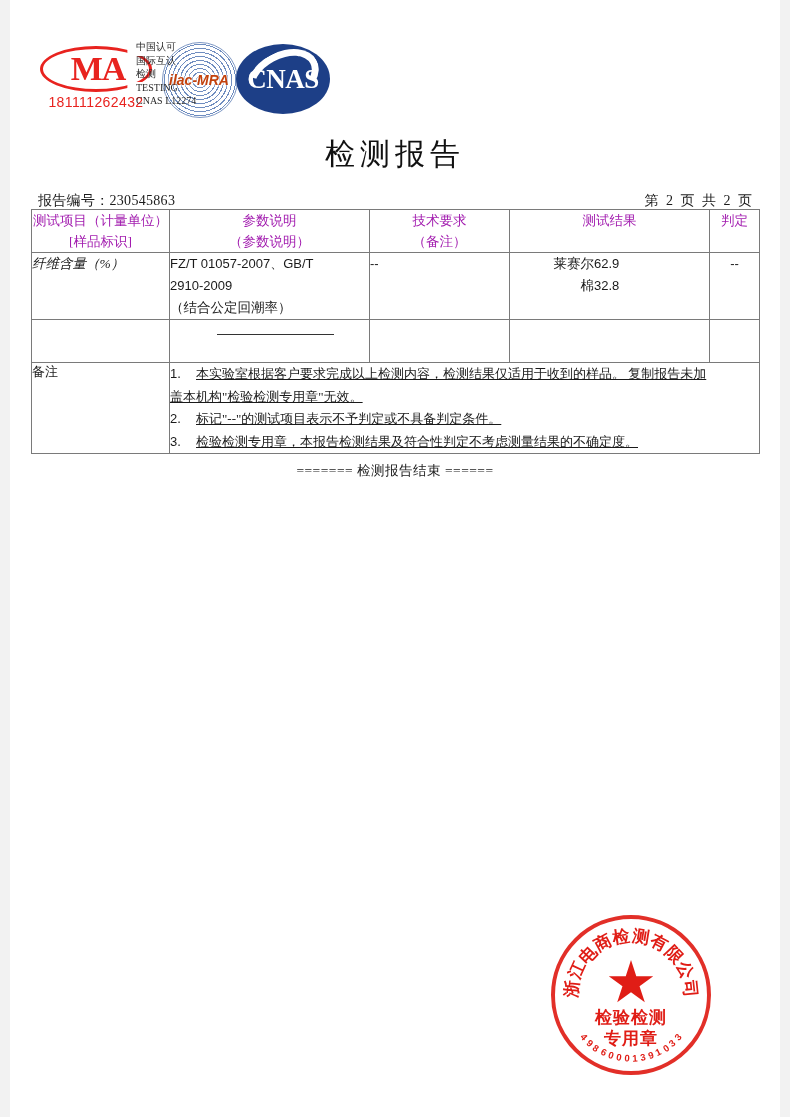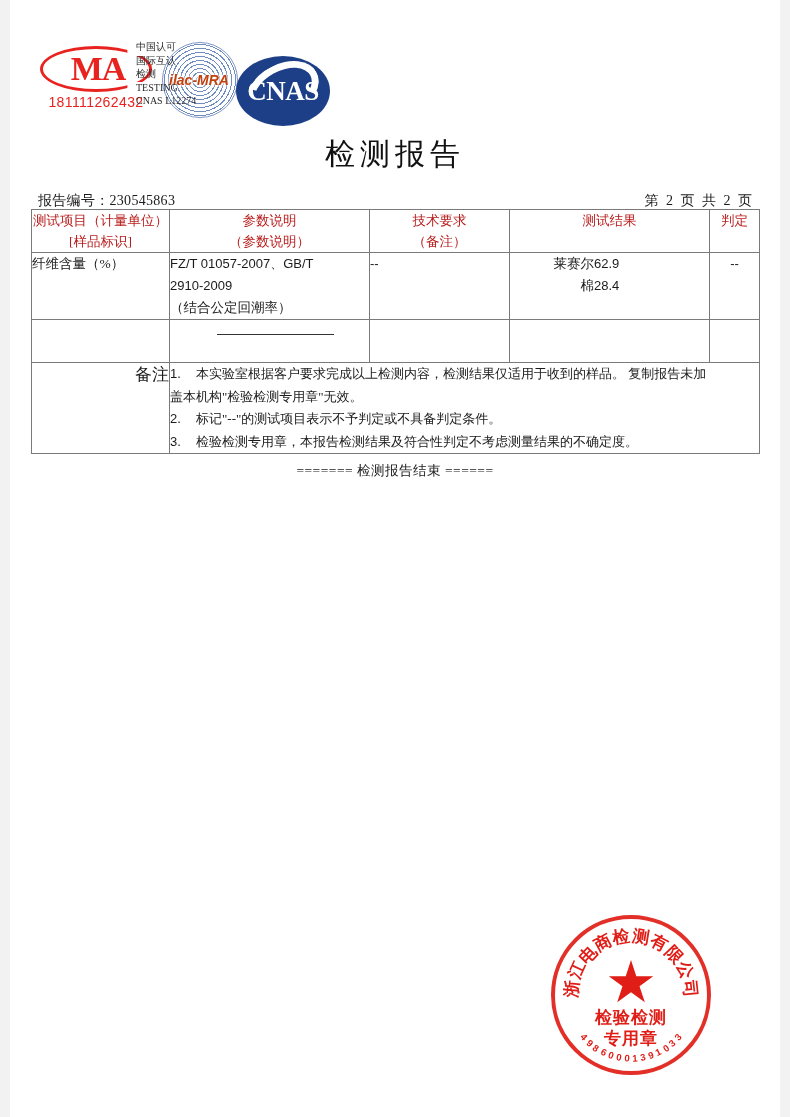--- a/index.html
+++ b/index.html
@@ -105,21 +105,21 @@
     font-weight: bold;
     font-style: italic;
     font-size: 14px;
     color: #c2410c;
     text-shadow: 0 0 2px #fff, 0 0 3px #fff, 0 0 4px #fff;
   }
 
   
   .cnas {
     position: absolute;
-    left: 198px; top: 18px;
+    left: 198px; top: 6px;
     width: 96px; height: 78px;
   }
   .cnas-oval {
     position: absolute;
     left: 0; top: 2px;
     width: 94px; height: 70px;
     border-radius: 50%;
     background: #1d3f87;
   }
   .cnas-swoosh {
@@ -230,33 +230,34 @@
     border: 1px solid #7a7a7a;
     padding: 0;
     vertical-align: top;
   }
   .th-cell {
     text-align: center;
     font-weight: normal;
     font-size: 13.5px;
     line-height: 21px;
     padding: 5px 2px 6px 2px;
-    color: #b91c1c;
+    color: #a21caf;
   }
   .col1 { width: 138px; }
   .col2 { width: 200px; }
   .col3 { width: 140px; }
   .col4 { width: 200px; }
   .col5 { width: 50px; }
 
   .cell-item {
     font-size: 13.5px;
     line-height: 22px;
     padding: 5px 0 5px 6px;
     height: 64px;
+    font-style: italic;
   }
   .cell-method {
     font-family: "Liberation Sans", sans-serif;
     font-size: 13px;
     line-height: 22px;
     padding: 5px 4px 5px 7px;
   }
   .cell-method .cn { font-family: "Liberation Serif", serif; font-size: 13.5px; }
   .cell-tech {
     font-family: "Liberation Sans", sans-serif;
@@ -291,31 +292,31 @@
   .endline {
     position: absolute;
     left: 47px;
     top: 14px;
     width: 117px;
     height: 0;
     border-top: 1.5px solid #333;
   }
 
   .cell-remark-label {
-    font-size: 17px;
+    font-size: 13px;
     vertical-align: middle;
-    text-align: right;
+    text-align: left;
     padding-left: 8px;
   }
   .cell-remark-body {
     font-size: 13px;
     line-height: 22.5px;
     padding: 5px 6px 6px 8px;
   }
-  .rm-line { display: block; text-indent: 0; }
+  .rm-line { display: block; text-indent: 0; text-decoration: underline; }
   .rm-num {
     display: inline-block;
     width: 26px;
     font-family: "Liberation Sans", sans-serif;
   }
   .rm-cont { display: block; }
 
   
   .end-mark {
     position: absolute;
@@ -470,21 +471,21 @@
           <div class="cn">（结合公定回潮率）</div>
         </td>
         <td class="cell-tech">--</td>
         <td class="cell-result">
           <div class="res-line">
             <span class="res-name">莱赛尔</span>
             <span class="res-val">62.9</span>
           </div>
           <div class="res-line">
             <span class="res-name">棉</span>
-            <span class="res-val">28.4</span>
+            <span class="res-val">32.8</span>
           </div>
         </td>
         <td class="cell-verdict">--</td>
       </tr>
 
       <tr class="blank-row">
         <td></td>
         <td>
           <div class="endline-wrap">
             <div class="endline"></div>

